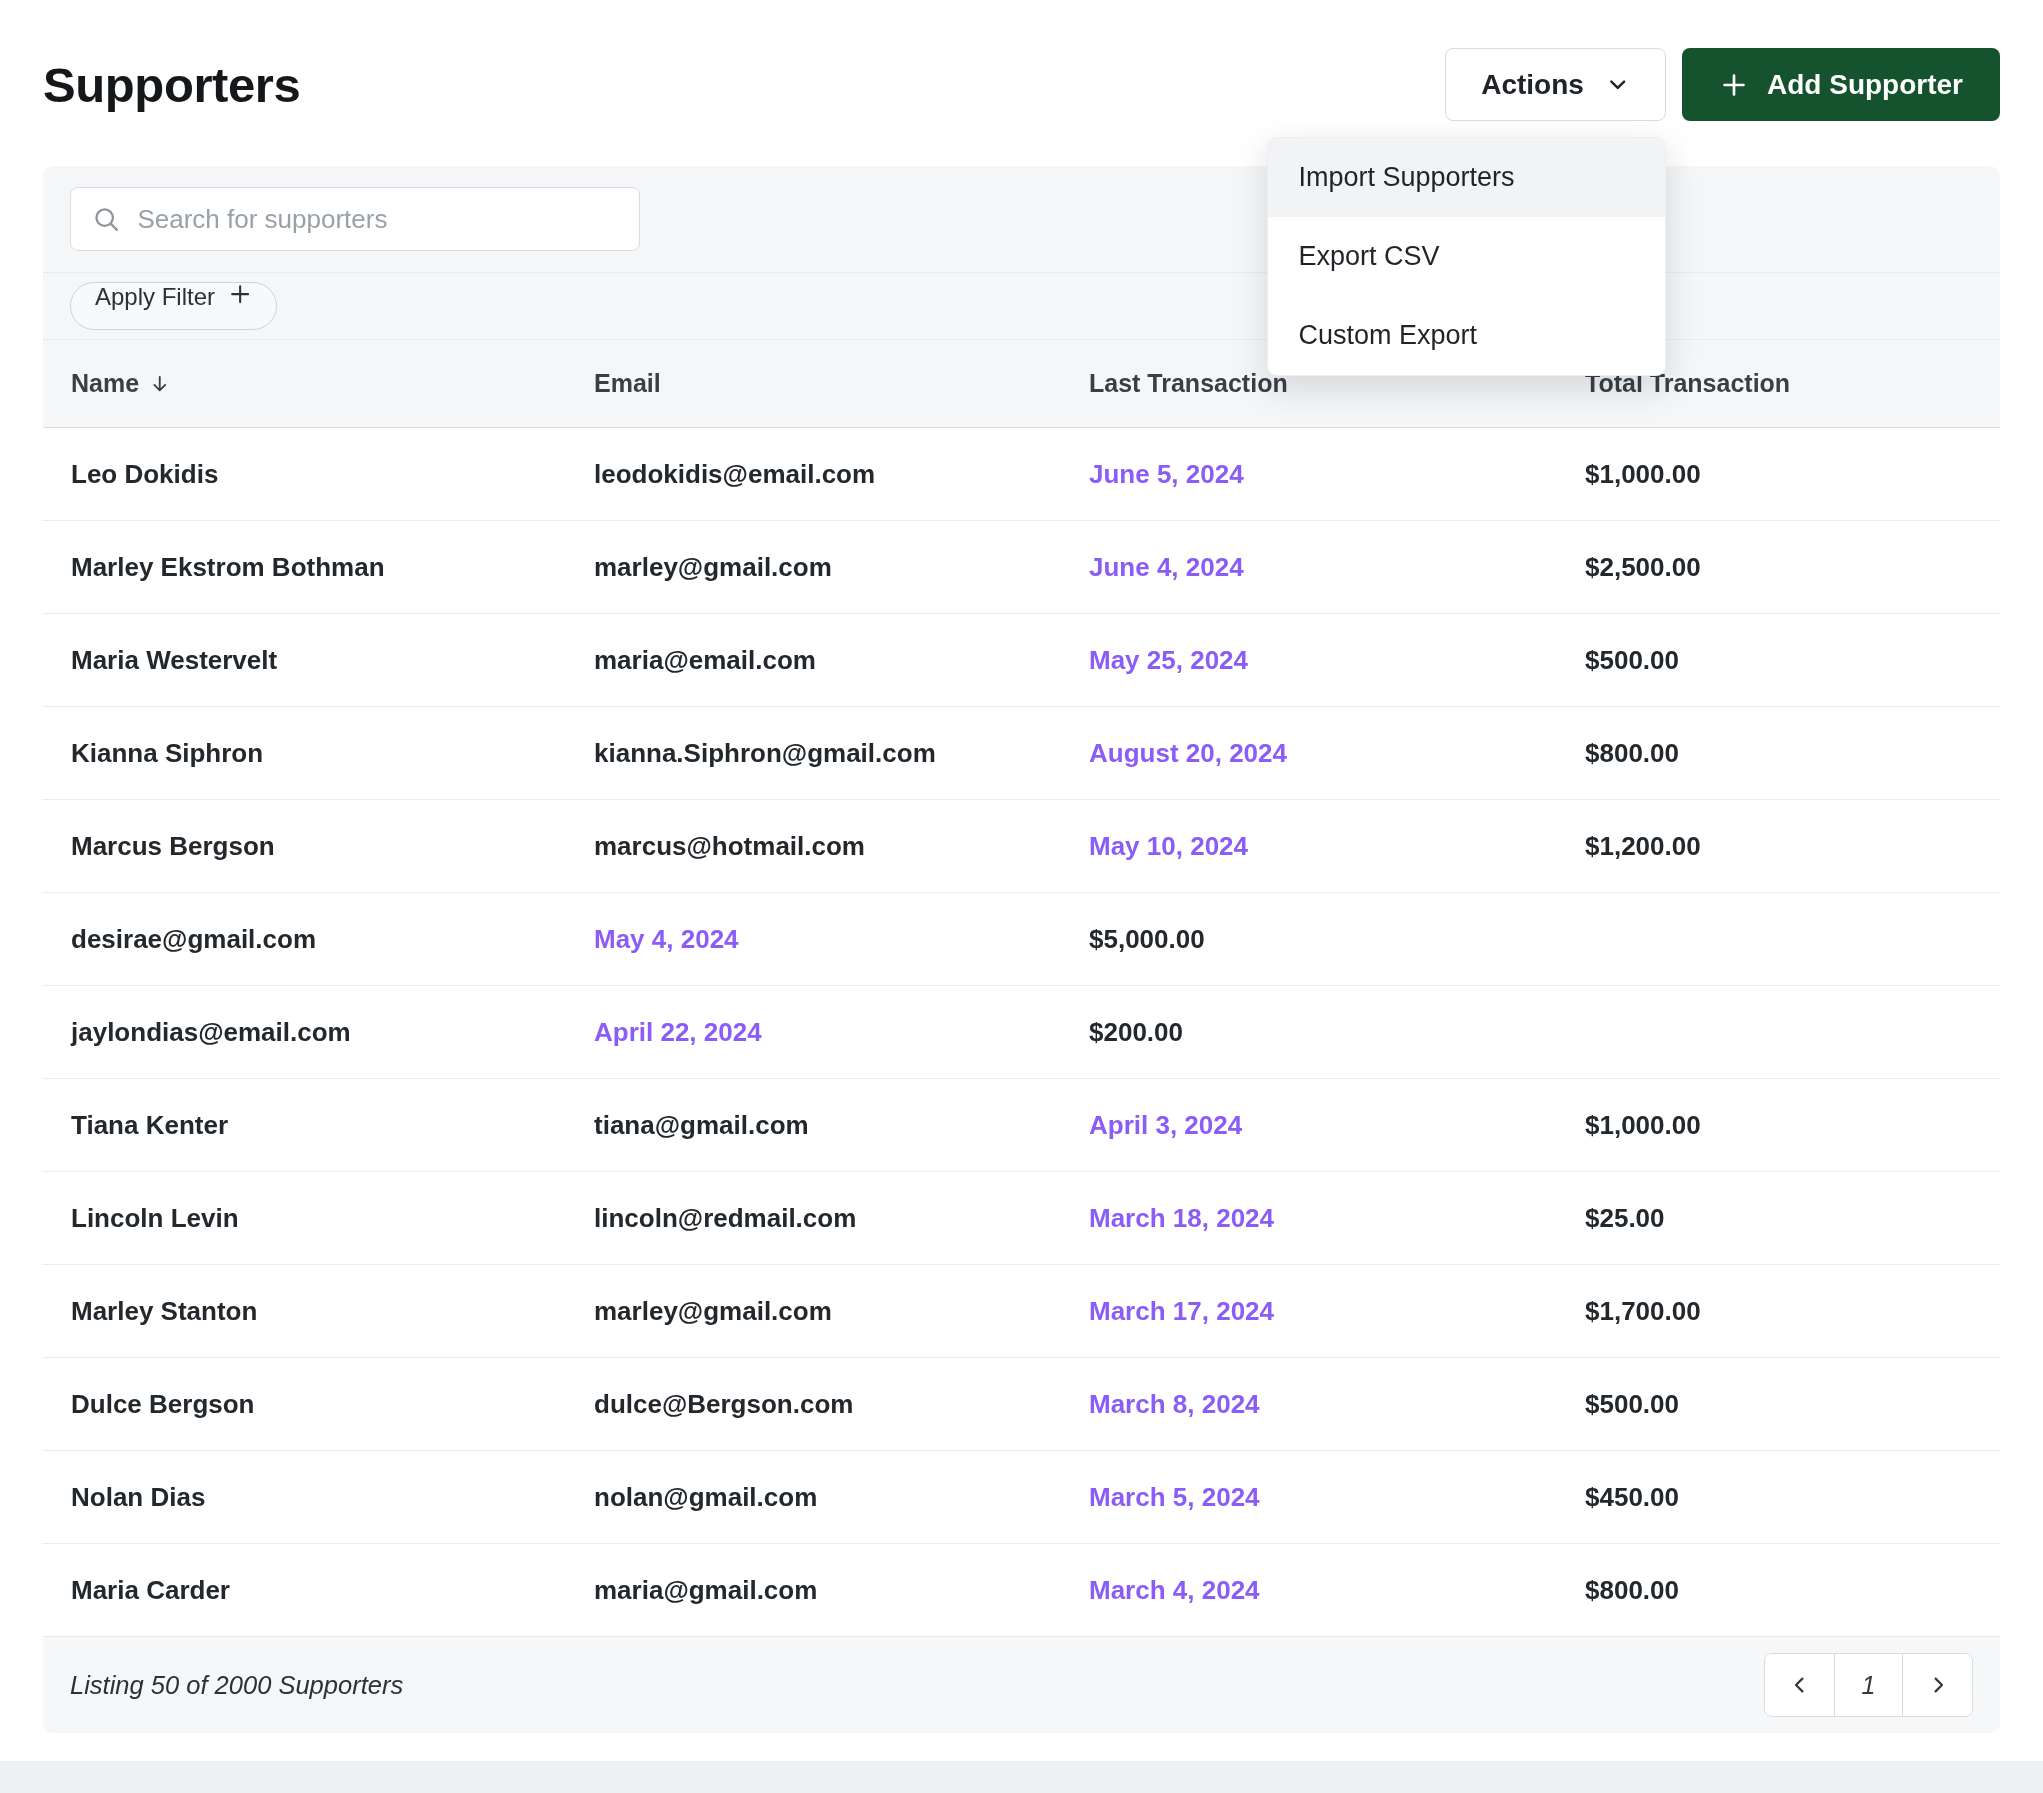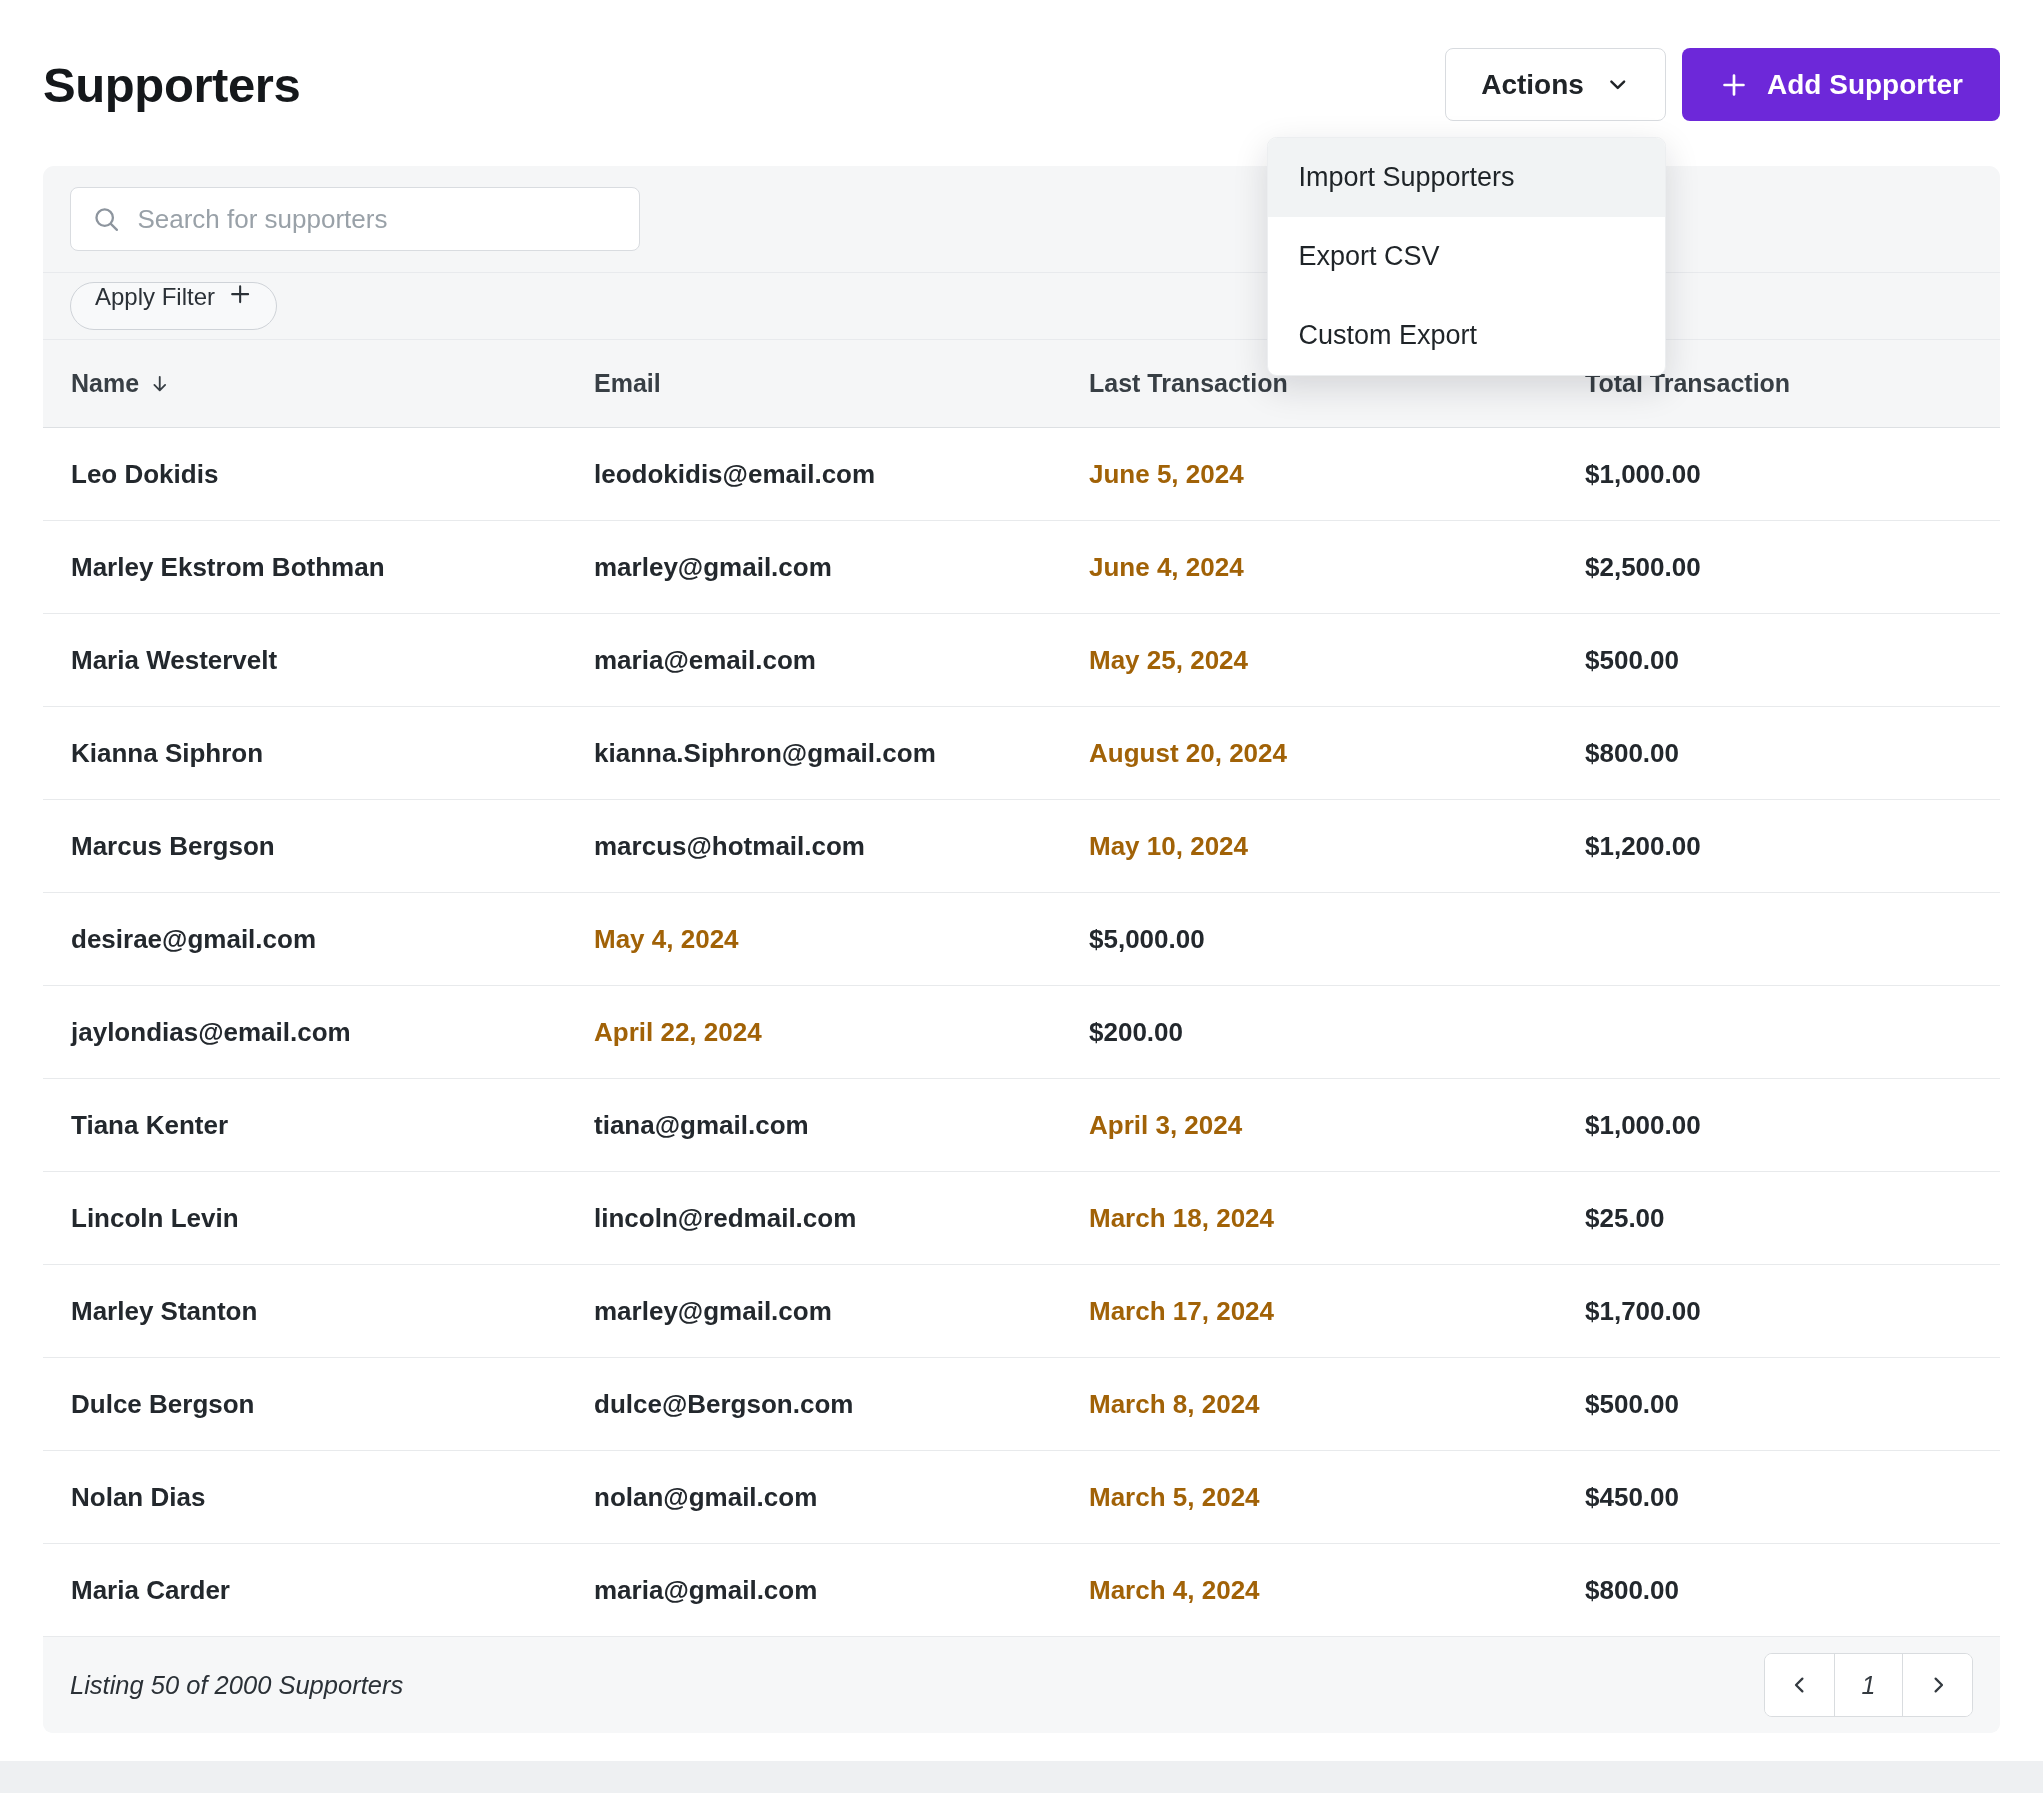--- a/index.html
+++ b/index.html
@@ -38,21 +38,21 @@
     background: #ffffff;
     border: 1.6px solid #d8dbdf;
     border-radius: 8px;
     font-family: inherit;
     font-size: 28px; font-weight: 600; color: #202428;
     cursor: pointer;
   }
   .btn-primary {
     display: inline-flex; align-items: center; gap: 17.6px;
     height: 73px; padding: 0 37px;
-    background: #6d28d9;
+    background: #14532d;
     border: none;
     border-radius: 8px;
     font-family: inherit;
     font-size: 28px; font-weight: 600; color: #ffffff;
     cursor: pointer;
   }
 
   
   .menu {
     position: absolute;
@@ -137,21 +137,21 @@
     border-bottom: 1.2px solid #e8eaec;
     cursor: pointer;
     font-weight: bold;
   }
   .td {
     padding: 30px 16px 30px 28px;
     font-size: 26px; line-height: 32px;
     color: #23282d;
     white-space: nowrap; overflow: hidden; text-overflow: ellipsis;
   }
-  .td.muted { color: #a16207; }
+  .td.muted { color: #8b5cf6; }
 
   
   .card-footer {
     display: flex; justify-content: space-between; align-items: center;
     padding: 16px 27px;
     background: #f6f7f8;
     border-radius: 0 0 9.6px 9.6px;
     font-style: italic;
   }
   .listing-text { font-size: 25.5px; color: #2b3137; }

